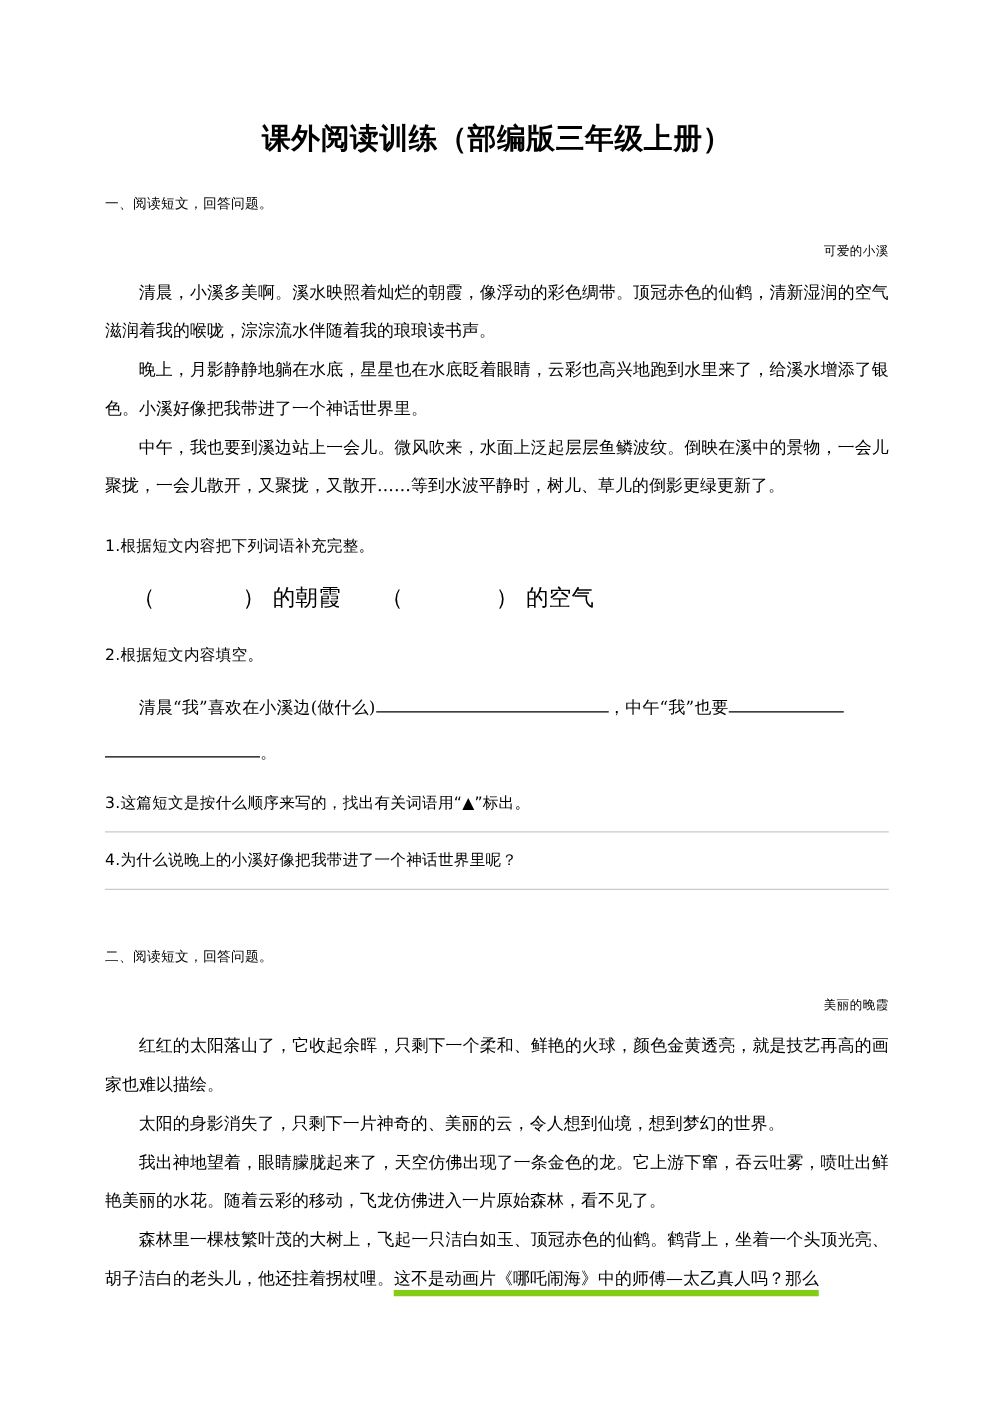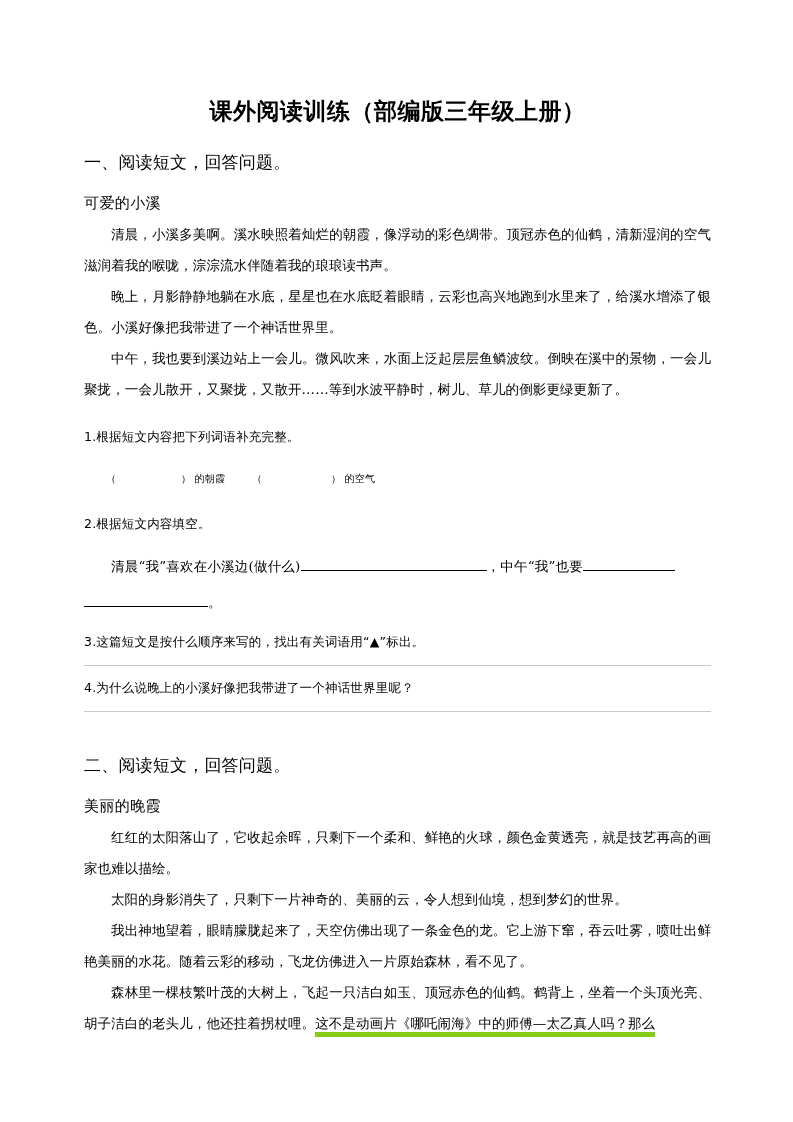--- a/index.html
+++ b/index.html
@@ -32,30 +32,30 @@
     text-align: center;
     font-family: "DejaVu Serif", "Liberation Serif", serif;
     font-weight: bold;
     font-size: 23px;
     line-height: 30px;
     letter-spacing: 0.5px;
   }
 
   .section-heading {
     font-family: Liberation Serif, serif;
-    font-size: 17px;
+    font-size: 11px;
     line-height: 20px;
     margin-top: 27px;
     letter-spacing: 0.2px;
   }
 
   .article-title {
-    text-align: left;
-    font-family: Liberation Serif, serif;
-    font-size: 15px;
+    text-align: right;
+    font-family: Liberation Mono, monospace;
+    font-size: 10px;
     line-height: 20px;
     margin-top: 20px;
     letter-spacing: 0.4px;
   }
 
   .para {
     font-family: "DejaVu Serif", "Liberation Serif", serif;
     font-size: 13.5px;
     line-height: 31px;
     text-align: justify;
@@ -72,21 +72,21 @@
     line-height: 20px;
     letter-spacing: 0.2px;
   }
   .q1 { margin-top: 22px; }
   .q2 { margin-top: 25px; }
   .q3 { margin-top: 12px; }
   .q4 { margin-top: 12px; }
 
   .blank-row {
     font-family: "DejaVu Serif", "Liberation Serif", serif;
-    font-size: 10px;
+    font-size: 18px;
     line-height: 20px;
     margin-top: 22px;
     padding-left: 22px;
     letter-spacing: 0.2px;
   }
   .blank-row .gap-sm { display: inline-block; width: 58px; }
   .blank-row .gap-mid { display: inline-block; width: 20px; }
   .blank-row .gap-lg { display: inline-block; width: 62px; }
 
   .fill-para {

